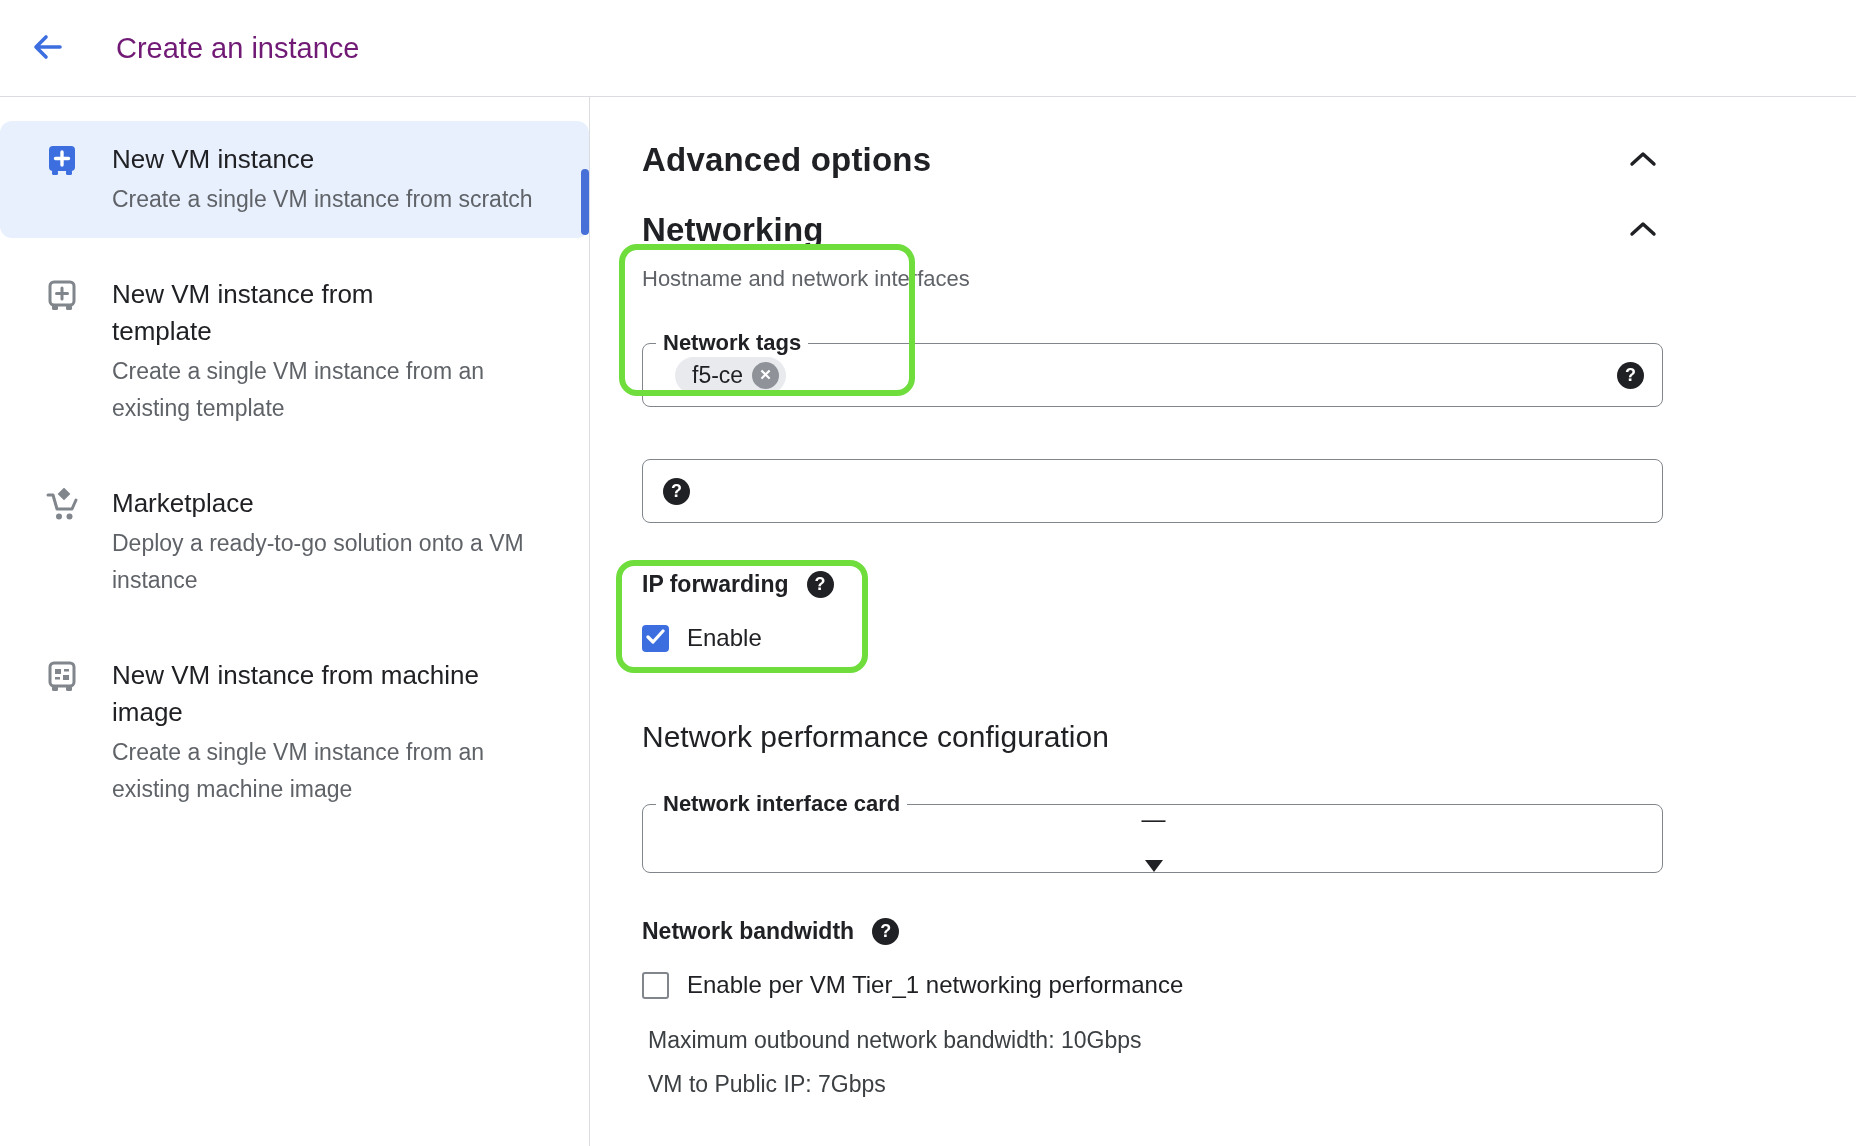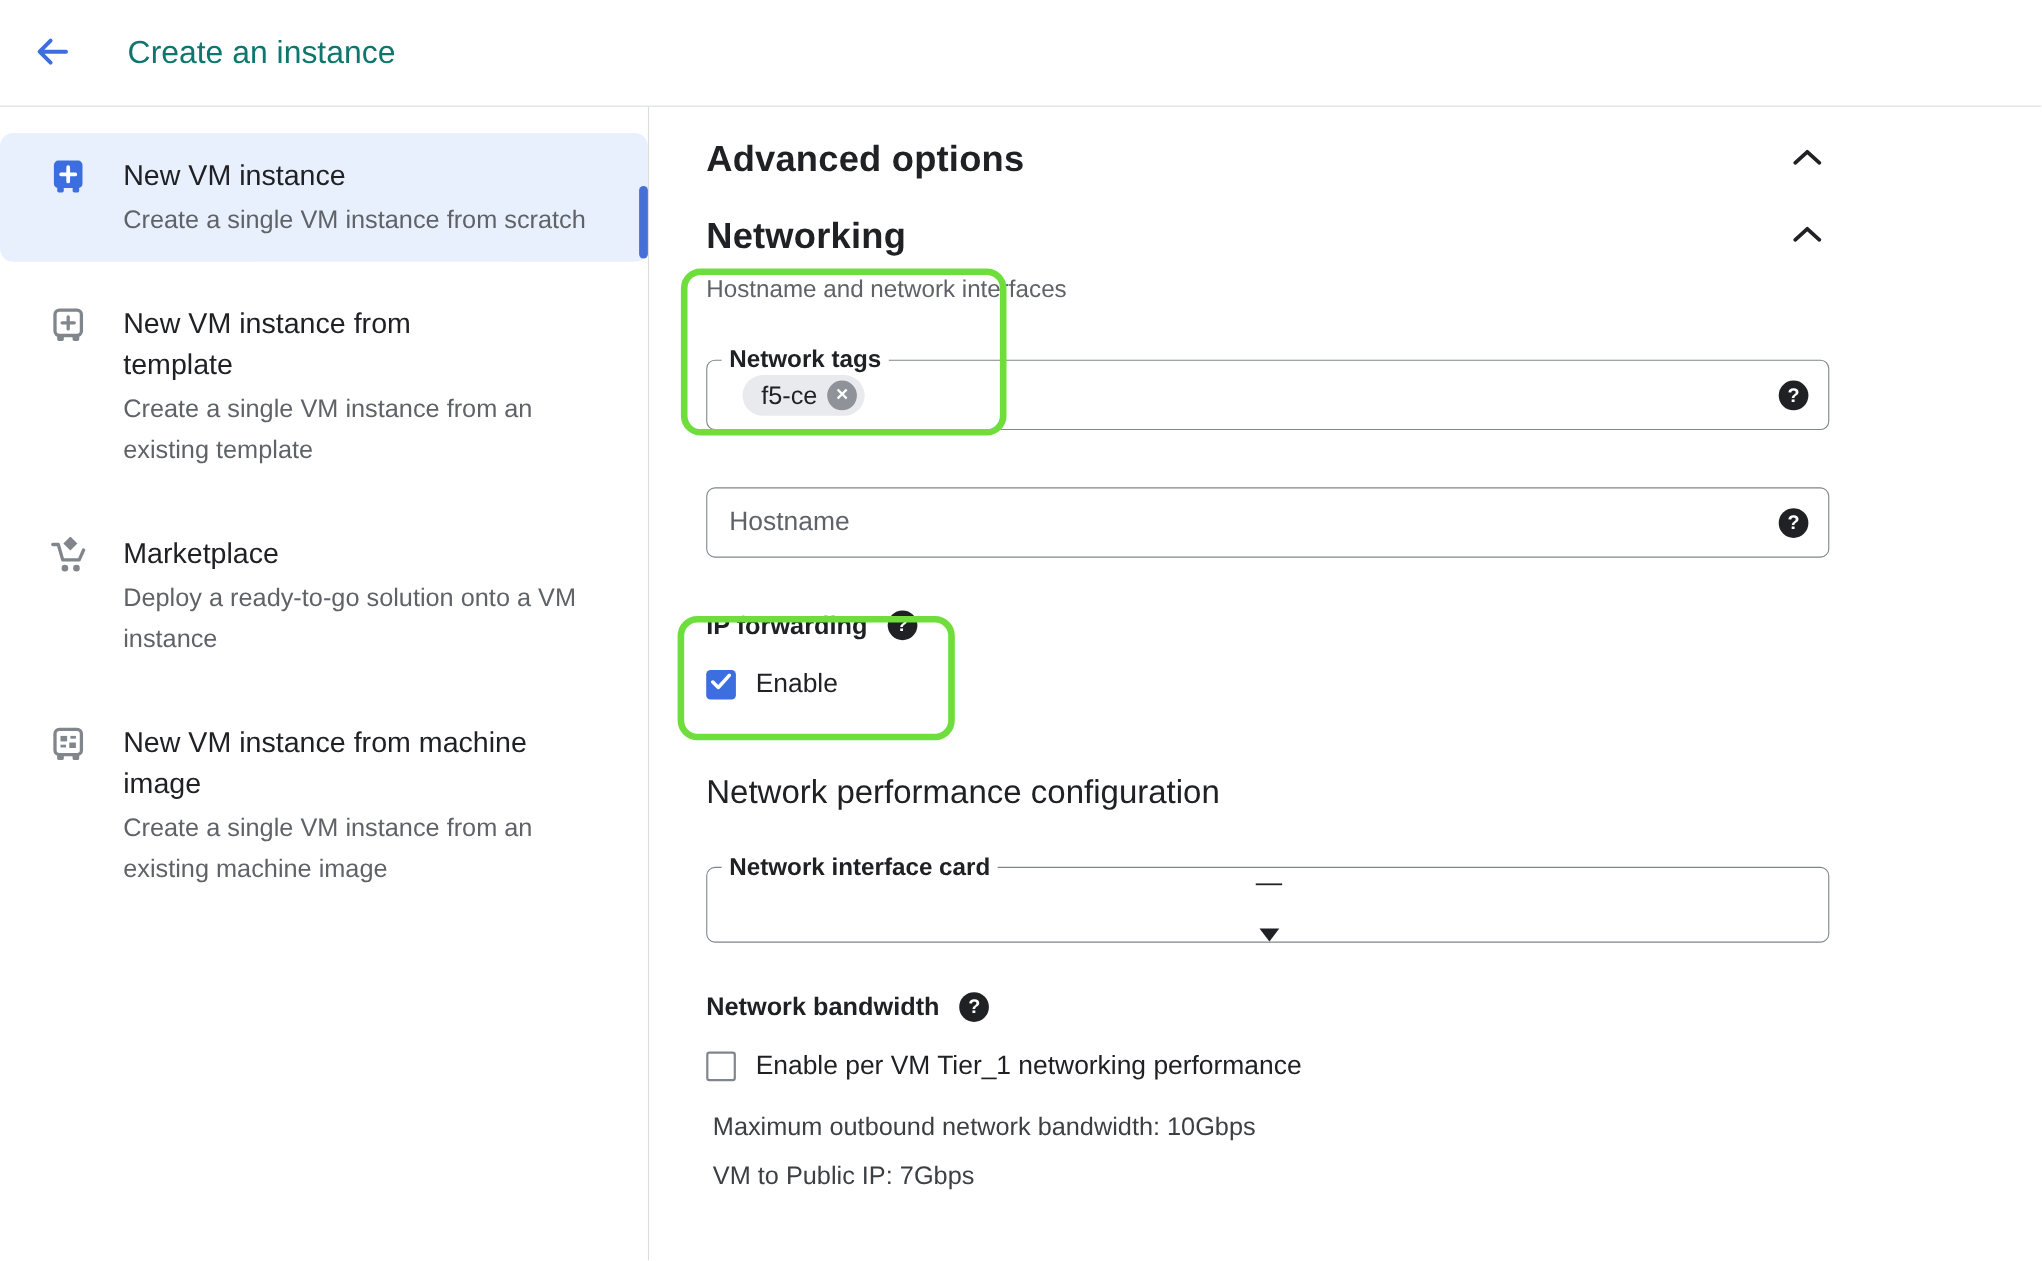--- a/index.html
+++ b/index.html
@@ -5,21 +5,21 @@
   * { margin:0; padding:0; box-sizing:border-box; }
   body { font-family:"Liberation Sans","DejaVu Sans",sans-serif; background:#fff; }
   .app { position:relative; width:1856px; height:1146px; background:#fff; overflow:hidden; }
 
   
   .header { position:absolute; left:0; top:0; width:1856px; height:97px;
             background:#fff; border-bottom:1px solid #dadce0;
             display:flex; align-items:center; z-index:2; }
   .back-btn { width:44px; height:44px; margin-left:26px; border:none; background:transparent;
               display:flex; align-items:center; justify-content:center; cursor:pointer; }
-  .page-title { margin-left:46px; font-size:29px; font-weight:400; color:#0f766e; }
+  .page-title { margin-left:46px; font-size:29px; font-weight:400; color:#701a75; }
 
   
   .sidebar { position:absolute; left:0; top:97px; width:590px; height:1049px;
              background:#fff; border-right:1px solid #dadce0; }
   .nav-item { display:flex; padding:20px 28px 20px 46px; margin-top:18px; cursor:pointer;border-radius:12px; }
   .nav-item.first { margin-top:24px; }
   .nav-item.selected { background:#e8f0fe; }
   .nav-icon { width:32px; height:34px; margin-right:34px; margin-top:3px; flex-shrink:0; }
   .nav-title { font-size:26px; line-height:37px; color:#202124; max-width:368px; }
   .nav-desc  { font-size:23px; line-height:37px; color:#5f6368; max-width:424px; margin-top:3px; }
@@ -71,21 +71,21 @@
   .caret-down { width:0; height:0; border-left:9px solid transparent;
                 border-right:9px solid transparent; border-top:12px solid #202124; }
   .info-line { font-size:23px; color:#3c4043; margin-left:6px; }
 
   
   .annotation { position:absolute; border:6px solid #6fdd3c; border-radius:18px;
                 pointer-events:none; z-index:6; background:transparent; }
   .anno-tags { left:619px; top:244px; width:296px; height:152px; }
   .anno-ipfwd { left:616px; top:560px; width:252px; height:113px; }
 
-  .mt-adv { margin-top:0; }
+  .mt-adv { margin-top:16px; }
   .mt-net { margin-top:30px; }
   .mt-tags { margin-top:51px;padding-left:32px; }
   .mt-host { margin-top:52px; }
   .mt-ipfwd { margin-top:48px; }
   .mt-cbrow { margin-top:26px; }
   .mt-perf { margin-top:68px; }
   .mt-nic { margin-top:50px;flex-direction:column; }
   .mt-bw { margin-top:45px; }
   .mt-tier { margin-top:26px; }
   .mt-max { margin-top:28px; }
@@ -208,21 +208,20 @@
           <span class="chip-text">f5-ce</span>
           <button class="chip-close">
               <span>✕</span>
             </button>
         </span>
         <span class="spacer"></span>
         <span class="help">?</span>
       </div>
 
       <div class="field mt-host">
-        <input class="text-input" type="text" placeholder="Hostname" style="">
         <span class="help">?</span>
       </div>
 
       <div class="bold-label-row mt-ipfwd">
         <span class="bold-label">IP forwarding</span>
         <span class="help">?</span>
       </div>
       <div class="cb-row mt-cbrow">
         <span class="checkbox checked">
           <span>

